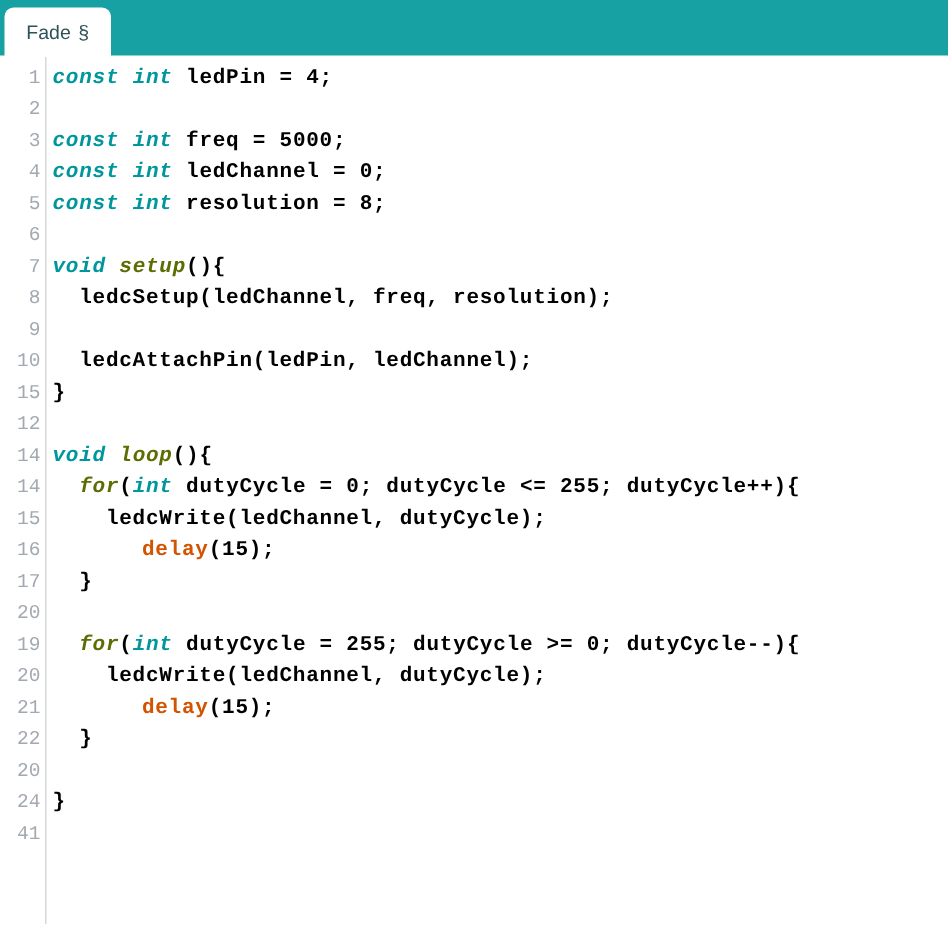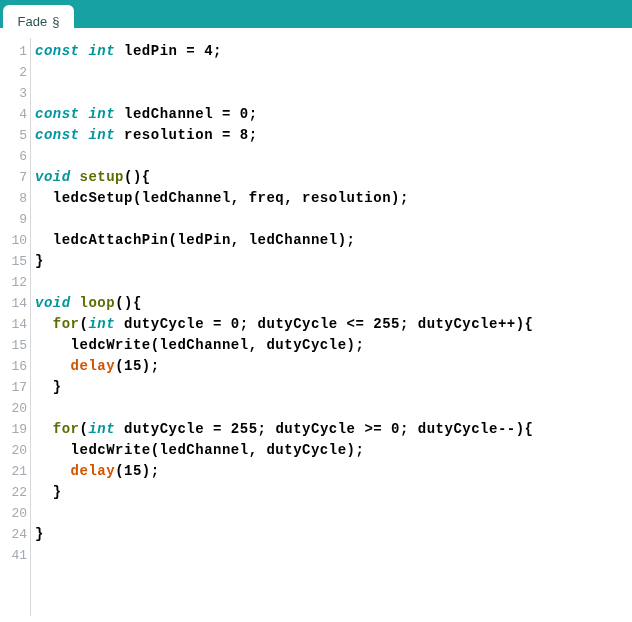--- a/index.html
+++ b/index.html
@@ -16,21 +16,21 @@
   html,body{margin:0;padding:0;}
   body{
     width:632px;height:622px;
     font-family:"Liberation Sans", sans-serif;
     background:#ffffff;
   }
   .window{
     position:relative;width:632px;height:622px;overflow:hidden;background:var(--editorbg);
   }
   .tabbar{
-    position:relative;height:28px;background:var(--header);
+    position:relative;height:37px;background:var(--header);
   }
   .tab{
     position:absolute;left:3px;top:5px;width:71px;height:33px;
     background:#ffffff;border-radius:6px 6px 0 0;
     display:flex;align-items:center;justify-content:center;gap:5px;
     font-size:13px;color:var(--tabtext);
   }
   .editor{
     position:absolute;top:38px;left:0;right:0;bottom:0;background:var(--editorbg);
   }
@@ -43,22 +43,22 @@
     font-weight:bold;font-size:14px;line-height:21px;letter-spacing:0.5px;
     color:var(--text);
   }
   .line{display:flex;height:21px;align-items:baseline;}
   .ln{
     width:27px;flex:none;text-align:right;
     color:var(--lnum);font-weight:normal;font-size:13px;letter-spacing:0;
   }
   .lc{padding-left:8px;white-space:pre;}
   .tok-t{color:var(--teal);font-style:italic;}
-  .tok-g{color:var(--olive);}
-  .tok-o{color:var(--orange);}
+  .tok-g{color:var(--olive);font-style:italic;}
+  .tok-o{color:var(--orange);margin-left:24px;}
   .tok-p{color:var(--text);}
 </style>
 </head>
 <body>
 
 <div class="window">
   <div class="tabbar">
     <div class="tab">
       <span>Fade</span>
       <span>§</span>
@@ -70,20 +70,21 @@
         <div class="line">
           <span class="ln">1</span>
           <span class="lc"><span class="tok-t">const</span><span class="tok-p"> </span><span class="tok-t">int</span><span class="tok-p"> ledPin = 4;</span></span>
         </div>
         <div class="line">
           <span class="ln">2</span>
           <span class="lc"></span>
         </div>
         <div class="line">
           <span class="ln">3</span>
+          <span class="lc"><span class="tok-t">const</span><span class="tok-p"> </span><span class="tok-t">int</span><span class="tok-p"> freq = 5000;</span></span>
         </div>
         <div class="line">
           <span class="ln">4</span>
           <span class="lc"><span class="tok-t">const</span><span class="tok-p"> </span><span class="tok-t">int</span><span class="tok-p"> ledChannel = 0;</span></span>
         </div>
         <div class="line">
           <span class="ln">5</span>
           <span class="lc"><span class="tok-t">const</span><span class="tok-p"> </span><span class="tok-t">int</span><span class="tok-p"> resolution = 8;</span></span>
         </div>
         <div class="line">

